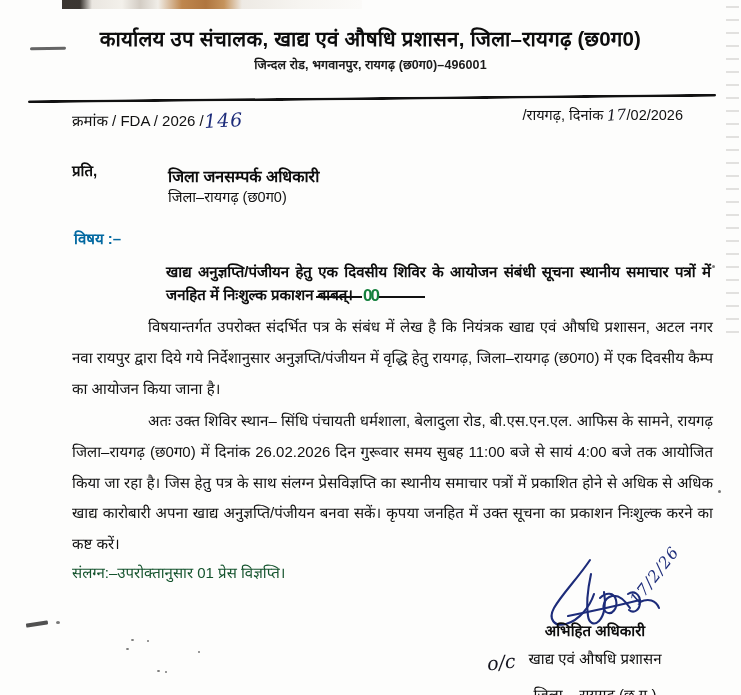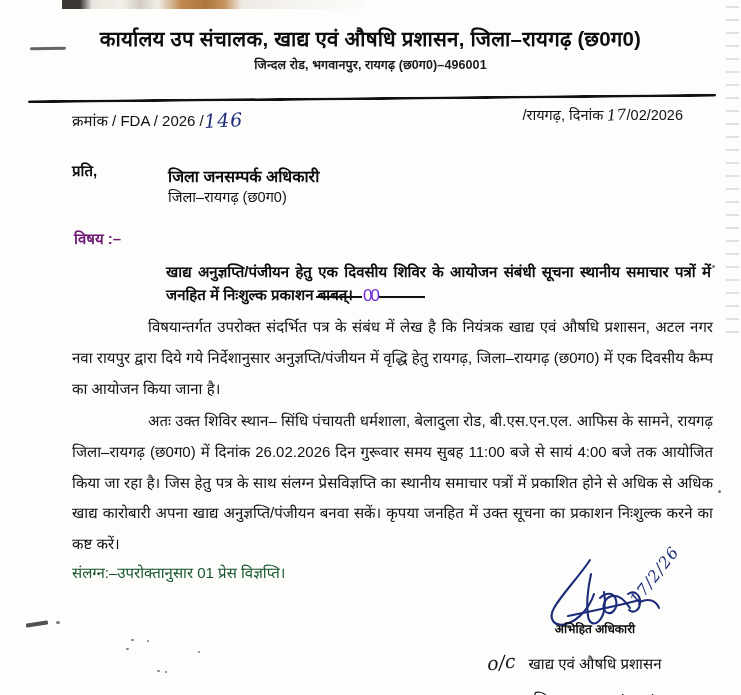--- a/index.html
+++ b/index.html
@@ -149,41 +149,41 @@
   .to-addr {
     position: absolute;
     left: 168px; top: 186px;
     font-size: 14.5px; color: #121212; text-align: center;
   }
 
   
   .subj-label {
     position: absolute;
     left: 74px; top: 228px;
-    font-size: 15px; font-weight: 700; color: #701a75;
+    font-size: 15px; font-weight: 700; color: #0369a1;
   }
   .subj-text {
     position: absolute;
     left: 166px; top: 226px;
     width: 545px;
     font-size: 15px; font-weight: 700; color: #0d0d0d;
     line-height: 1.52;
     text-align: justify;
     margin-top: 35px;
   }
 
   
   .divider {
     position: absolute;
     left: 0; right: 0; top: 287px;
     text-align: center;
     font-size: 14px;
-    color: #6d28d9;
+    color: #15803d;
     letter-spacing: -1px;
-    font-weight: 400;
+    font-weight: 700;
   }
   .divider .bar {
     display: inline-block;
     width: 46px; height: 2px;
     background: #111;
     vertical-align: middle;
     margin: 0 1px;
   }
   .divider .zz {
     display: inline-block;
@@ -214,22 +214,22 @@
   }
 
   
   .sig-block {
     position: absolute;
     left: 470px; top: 620px;
     width: 250px;
     text-align: center;
     color: #0d0d0d;
   }
-  .sig-title { font-size: 12px; font-weight: 700; }
-  .sig-dept  { font-size: 15px; margin-top: 16px; }
+  .sig-title { font-size: 15px; font-weight: 700; }
+  .sig-dept  { font-size: 15px; margin-top: 8px; }
   .sig-dist  { font-size: 15px; margin-top: 16px; }
 
   .sig-scribble {
     position: absolute;
     left: 528px; top: 558px;
     width: 175px; height: 78px;
     pointer-events: none;
   }
   .sig-date {
     position: absolute;

